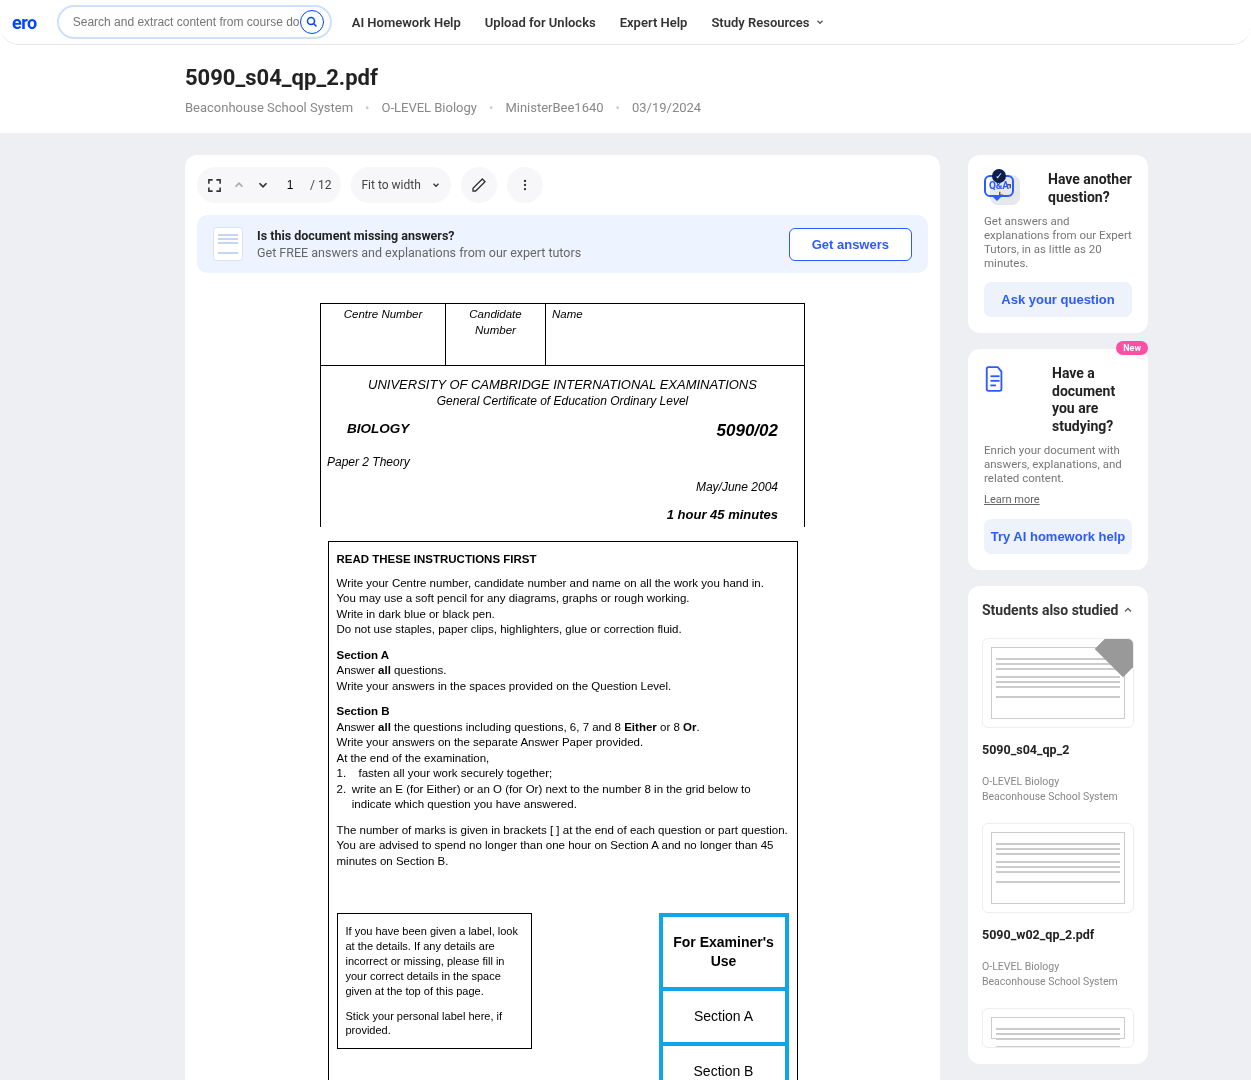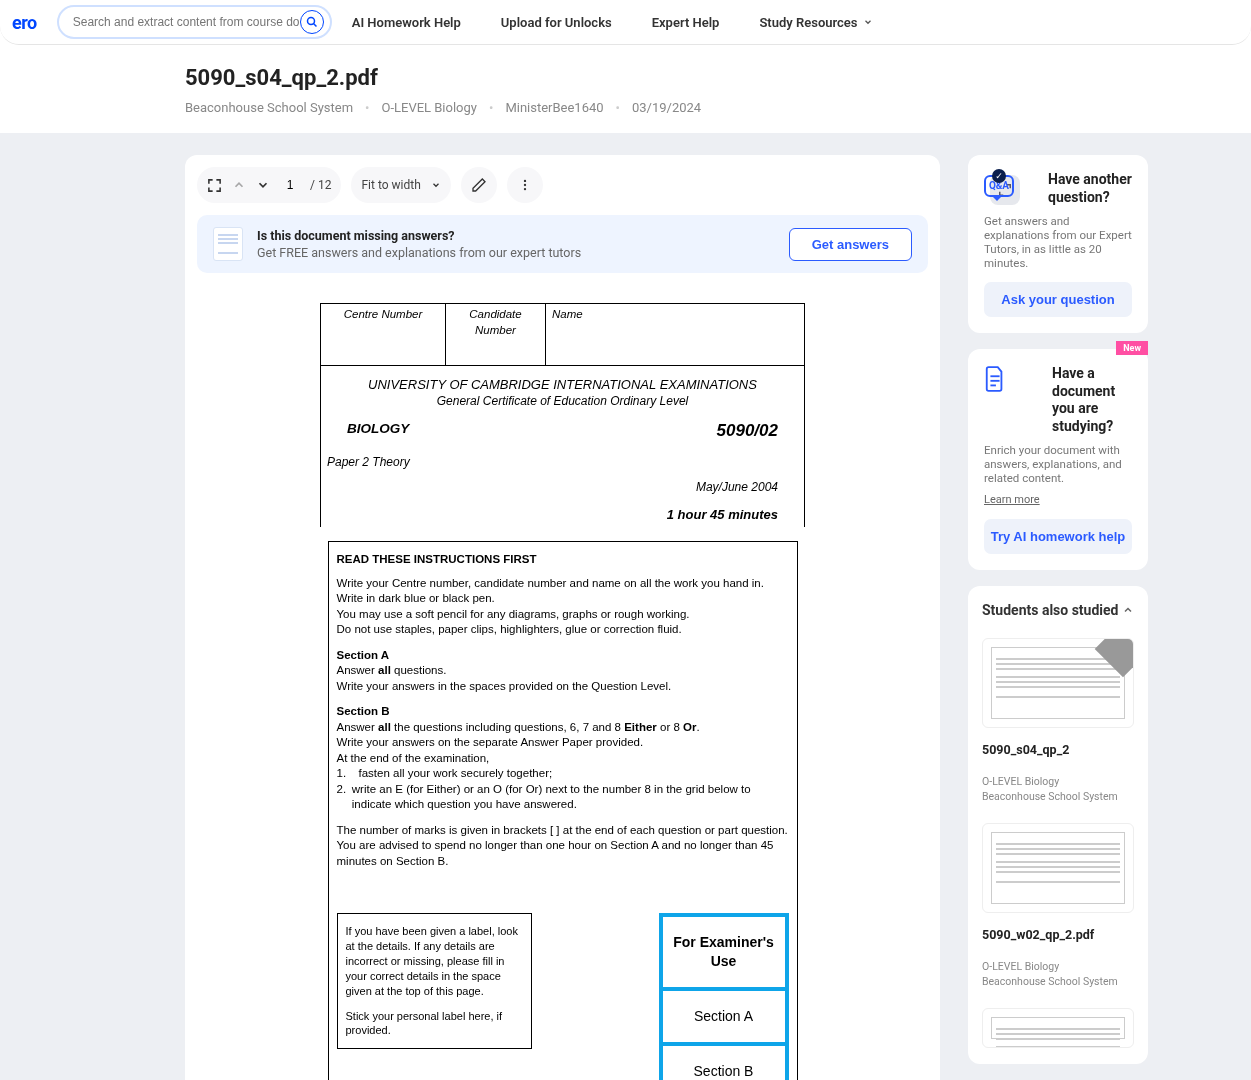--- a/index.html
+++ b/index.html
@@ -2,21 +2,21 @@
 <html><head>
 <meta charset="utf-8">
 <style>
 * { box-sizing: border-box; margin: 0; padding: 0; }
 body { font-family: -apple-system, BlinkMacSystemFont, "Segoe UI", Roboto, Arial, sans-serif; background: #fff; color: #1a1a1a; }
 .topnav { display: flex; align-items: center; height: 45px; padding: 0 12px; border-bottom: 1px solid #e5e5e5; gap: 20px; border-radius: 19px; }
 .logo { color: #0046ff; font-weight: 700; font-size: 18px; letter-spacing: -0.5px; }
 .search-main { display: flex; align-items: center; border: 2px solid #cfe0ff; border-radius: 22px; height: 34px; padding: 0 6px 0 14px; width: 275px; position: relative; }
 .search-main input { border: none; outline: none; font-size: 12px; flex: 1; color: #666; background: transparent; }
 .search-main .search-btn { width: 24px; height: 24px; border-radius: 50%; border: 1.5px solid #0046ff; display: flex; align-items: center; justify-content: center; background: #fff; }
-.navlinks { display: flex; gap: 40px; font-size: 13px; font-weight: 600; color: #333; }
+.navlinks { display: flex; gap: 24px; font-size: 13px; font-weight: 600; color: #333; }
 .navlinks .item { display: flex; align-items: center; gap: 5px; cursor: pointer; }
 .doc-header { padding: 20px 0 18px 185px; }
 .doc-title { font-size: 22px; font-weight: 700; color: #222; margin-bottom: 10px; }
 .breadcrumbs { font-size: 13px; color: #888; display: flex; gap: 12px; align-items: center; }
 .breadcrumbs .sep { color: #ccc; }
 .main-area { background: #edeff3; padding: 22px 0 0 185px; display: flex; gap: 28px; align-items: flex-start; min-height: 900px; }
 .doc-viewer { background: #fff; border-radius: 12px; width: 755px; padding: 12px; position: relative; }
 .viewer-toolbar { display: flex; align-items: center; gap: 10px; }
 .doc-search { flex: 1; background: #f7f7f9; border-radius: 20px; height: 36px; display: flex; align-items: center; padding: 0 14px; }
 .doc-search input { border: none; background: transparent; outline: none; font-size: 14px; flex: 1; color: #999; }
@@ -58,21 +58,21 @@
 .sidebar { width: 180px; display: flex; flex-direction: column; gap: 16px; }
 .card { background: #fff; border-radius: 12px; padding: 16px; }
 .card-head { display: flex; gap: 10px; align-items: flex-start; }
 .qa-icon { width: 32px; height: 28px; position: relative; }
 .qa-bubble { position:absolute; width:30px; height:22px; border:2px solid #2b5bff; border-radius:6px; top:4px; left:0; }
 .qa-bubble::after { content:""; position:absolute; border:5px solid transparent; border-top-color:#2b5bff; bottom:-11px; left:6px; }
 .qa-check { position:absolute; top:-2px; right:-4px; width:14px; height:14px; background:#0b1f4d; border-radius:50%; color:#fff; font-size:9px; line-height:14px; text-align:center; }
 .card h3 { font-size: 14px; font-weight: 700; color: #222; line-height: 1.25; margin-left: 36px; }
 .card p { font-size: 11.5px; color: #777; margin-top: 8px; }
 .card .cta { margin-top: 12px; background: #eef2fa; color: #2b5bff; font-weight: 700; font-size: 13px; border: none; border-radius: 7px; padding: 10px 0; width: 100%; text-align: center; cursor: pointer; }
-.new-badge { position: absolute; top: -8px; right: 0; background: #ff4fa3; color: #fff; font-size: 9px; font-weight: 700; padding: 2px 7px; border-radius: 0; }
+.new-badge { position: absolute; top: -8px; right: 0; background: #ff4fa3; color: #fff; font-size: 9px; font-weight: 700; padding: 2px 7px; border-radius: 7px; }
 .card2-wrap { position: relative; }
 .doc-icon { width: 22px; flex-shrink:0; }
 .doc-icon svg { width: 22px; height: 28px; }
 .learn-link { font-size: 11px; color: #666; text-decoration: underline; display: inline-block; margin-top: 8px; }
 .also-card { background:#fff; border-radius:12px; padding: 16px 14px; }
 .also-head { display:flex; justify-content:space-between; align-items:center; font-size: 14px; font-weight:700; color:#333; }
 .also-item { margin-top: 20px; }
 .thumb { width: 100%; height: 90px; background: linear-gradient(#fff,#fff); border: 1px solid #eee; border-radius: 6px; position: relative; overflow:hidden; }
 .thumb .mock { position:absolute; inset:8px; border:1px solid #ccc; }
 .thumb .mock::before { content:""; position:absolute; left:4px; right:4px; top:10px; height:2px; background:#ccc; box-shadow: 0 5px 0 #ccc, 0 10px 0 #ccc, 0 18px 0 #ccc, 0 23px 0 #ccc, 0 28px 0 #ccc, 0 38px 0 #ccc; }
@@ -213,22 +213,22 @@
                 <span class="dur">1 hour 45 minutes</span>
               </td>
             </tr>
       </tbody>
         </table>
 
       <div class="instr-box">
         <b>READ THESE INSTRUCTIONS FIRST</b>
         <div style="margin-top:8px">
           <div>Write your Centre number, candidate number and name on all the work you hand in.</div>
+          <div>You may use a soft pencil for any diagrams, graphs or rough working.</div>
           <div>Write in dark blue or black pen.</div>
-          <div>You may use a soft pencil for any diagrams, graphs or rough working.</div>
           <div>Do not use staples, paper clips, highlighters, glue or correction fluid.</div>
         </div>
         <div class="sec">
           <b>Section A</b><br>
           <span>Answer </span><b>all</b><span> questions.</span><br>
           <span>Write your answers in the spaces provided on the Question Level.</span>
         </div>
         <div class="sec">
           <b>Section B</b><br>
           <span>Answer </span><b>all</b><span> the questions including questions, 6, 7 and 8 </span><b>Either</b><span> or 8 </span><b>Or</b><span>.</span><br>

